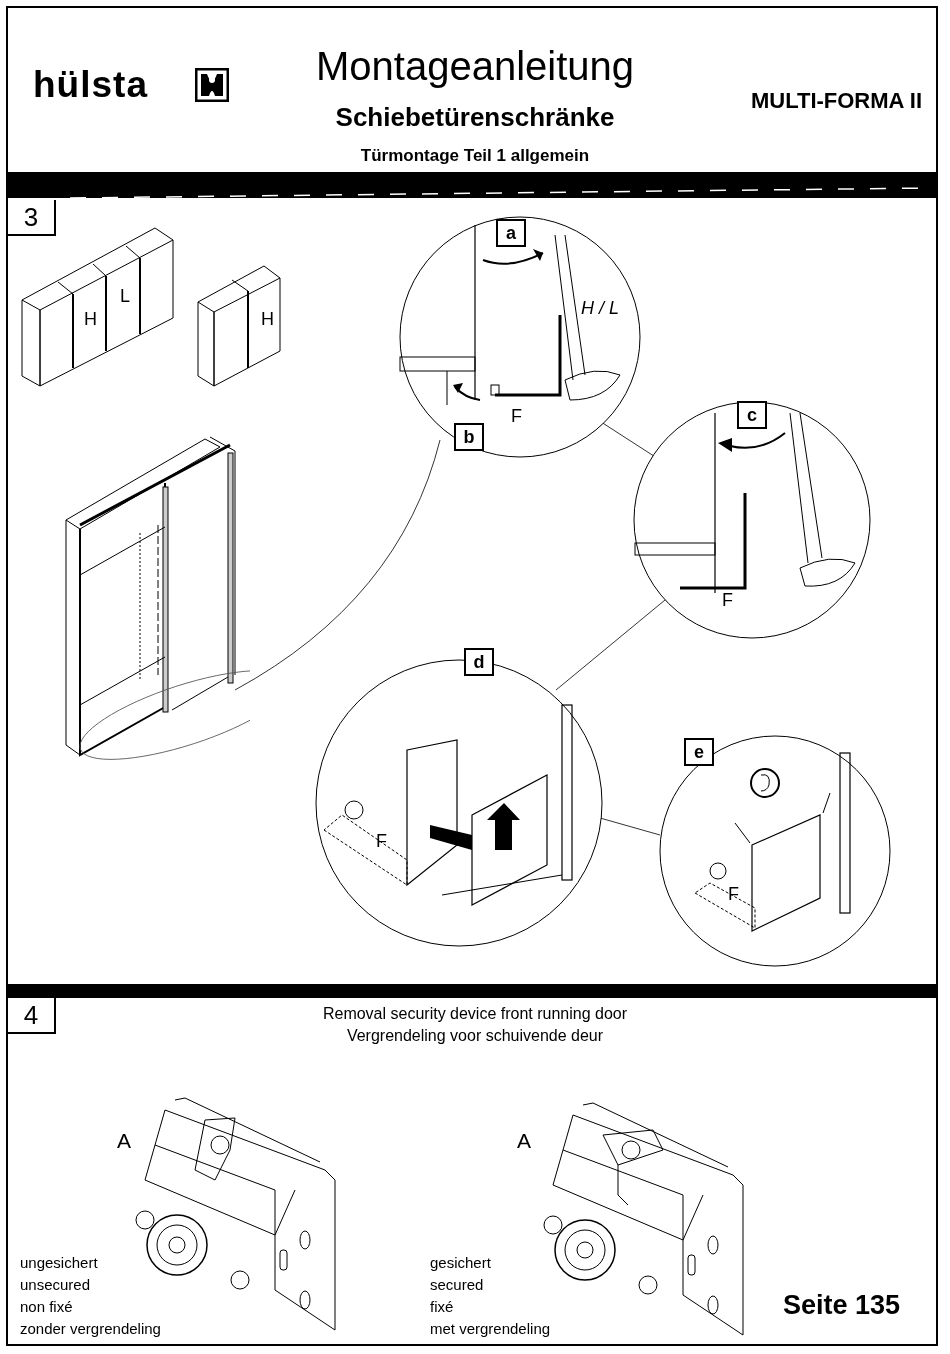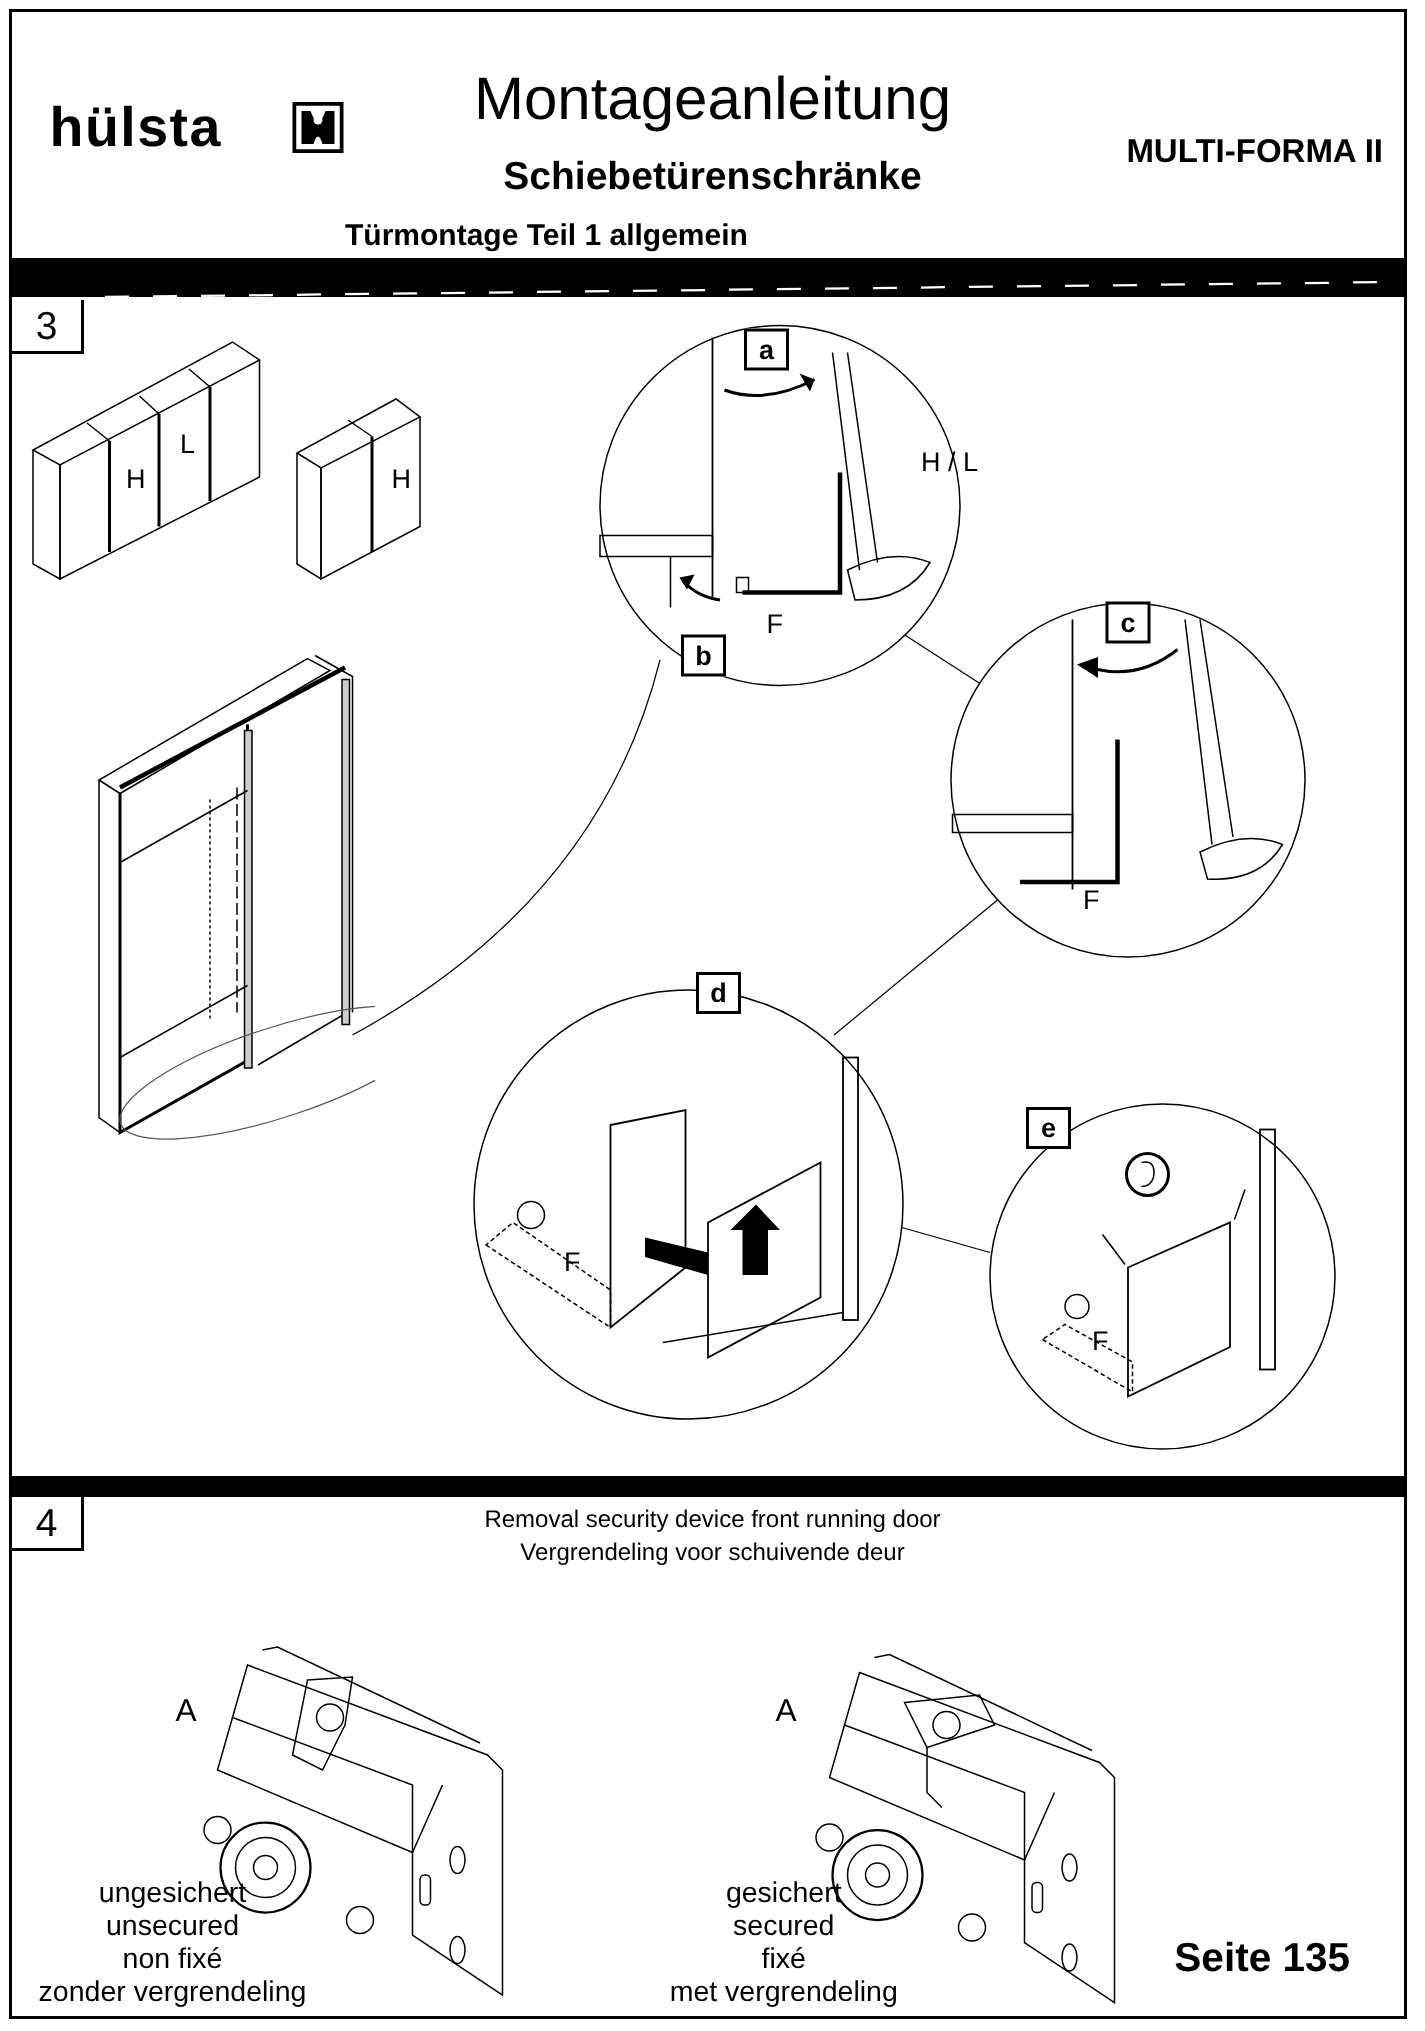--- a/index.html
+++ b/index.html
@@ -5,30 +5,30 @@
   html, body { margin: 0; padding: 0; background: #ffffff; }
   body { width: 950px; height: 1354px; position: relative; overflow: hidden;
          font-family: "Liberation Sans", sans-serif; color: #000; }
   .page-frame { position: absolute; left: 6px; top: 6px; width: 932px; height: 1340px;
                 border: 2px solid #000; box-sizing: border-box; }
   .abs { position: absolute; }
   .brand { left: 33px; top: 64px; font-size: 37px; font-weight: bold; letter-spacing: 1px; }
   .brand-logo { left: 195px; top: 68px; width: 34px; height: 34px; }
   .title { left: 230px; width: 490px; top: 44px; text-align: center; font-size: 40px; font-weight: normal; }
   .subtitle { left: 230px; width: 490px; top: 102px; text-align: center; font-size: 26px; font-weight: bold; }
-  .subsub { left: 230px; width: 490px; top: 146px; font-size: 20px; font-weight: bold; }
+  .subsub { left: 230px; width: 490px; top: 146px; text-align: center; font-size: 17px; font-weight: bold; }
   .product { right: 28px; top: 88px; font-size: 22px; font-weight: bold; }
   .bar { left: 8px; width: 930px; height: 26px; background: #000; }
   .step-box { left: 8px; width: 48px; height: 36px; border: 2px solid #000; border-left: none; border-top: none;
               font-size: 26px; display: flex; align-items: center; justify-content: center; box-sizing: border-box; background:#fff; }
   .label-box { width: 30px; height: 28px; border: 2px solid #000; box-sizing: border-box; background: #fff;
                display: flex; align-items: center; justify-content: center; font-weight: bold; font-size: 18px; }
   .lbl { font-size: 18px; }
   .desc { left: 150px; width: 650px; text-align: center; font-size: 16px; line-height: 21.5px; top: 1003px; }
-  .caption { text-align: center; font-size: 19px; line-height: 22px; }
+  .caption { text-align: left; font-size: 15px; line-height: 22px; }
   .page-num { right: 50px; top: 1290px; font-size: 27px; font-weight: bold; }
   svg { position: absolute; }
 </style>
 </head>
 <body>
 
 <div class="page-frame"></div>
 
 <div class="abs brand">hülsta</div>
 <svg class="brand-logo" viewBox="0 0 34 34">
@@ -109,21 +109,21 @@
     <line x1="170" y1="20" x2="190" y2="160"></line>
     <path d="M88 45 Q115 55 148 38" stroke-width="2"></path>
     <path d="M85 185 Q70 183 60 172" stroke-width="2"></path>
     <path d="M170 165 Q200 150 225 160 Q210 185 175 185 Z" stroke-width="1"></path>
     <rect x="96" y="170" width="8" height="10"></rect>
   </g>
   <path d="M148 38 L138 34 L145 46 Z" fill="#000"></path>
   <path d="M58 170 L68 168 L63 178 Z" fill="#000"></path>
 </svg>
 <div class="abs label-box" style="left:496px;top:219px;">a</div>
-<div class="abs lbl" style="left:614px;top:298px;">H / L</div>
+<div class="abs lbl" style="left:581px;top:298px;font-style:italic;">H / L</div>
 <div class="abs lbl" style="left:511px;top:406px;">F</div>
 <div class="abs label-box" style="left:454px;top:423px;">b</div>
 
 <svg style="left:630px;top:398px;" width="245" height="245">
   <circle cx="122" cy="122" r="118" fill="#fff" stroke="#000" stroke-width="1"></circle>
   <g fill="none" stroke="#000">
     <line x1="85" y1="15" x2="85" y2="195" stroke-width="1.2"></line>
     <rect x="5" y="145" width="80" height="12"></rect>
     <path d="M50 190 L115 190 L115 95" stroke-width="3"></path>
     <line x1="160" y1="15" x2="178" y2="165"></line>

